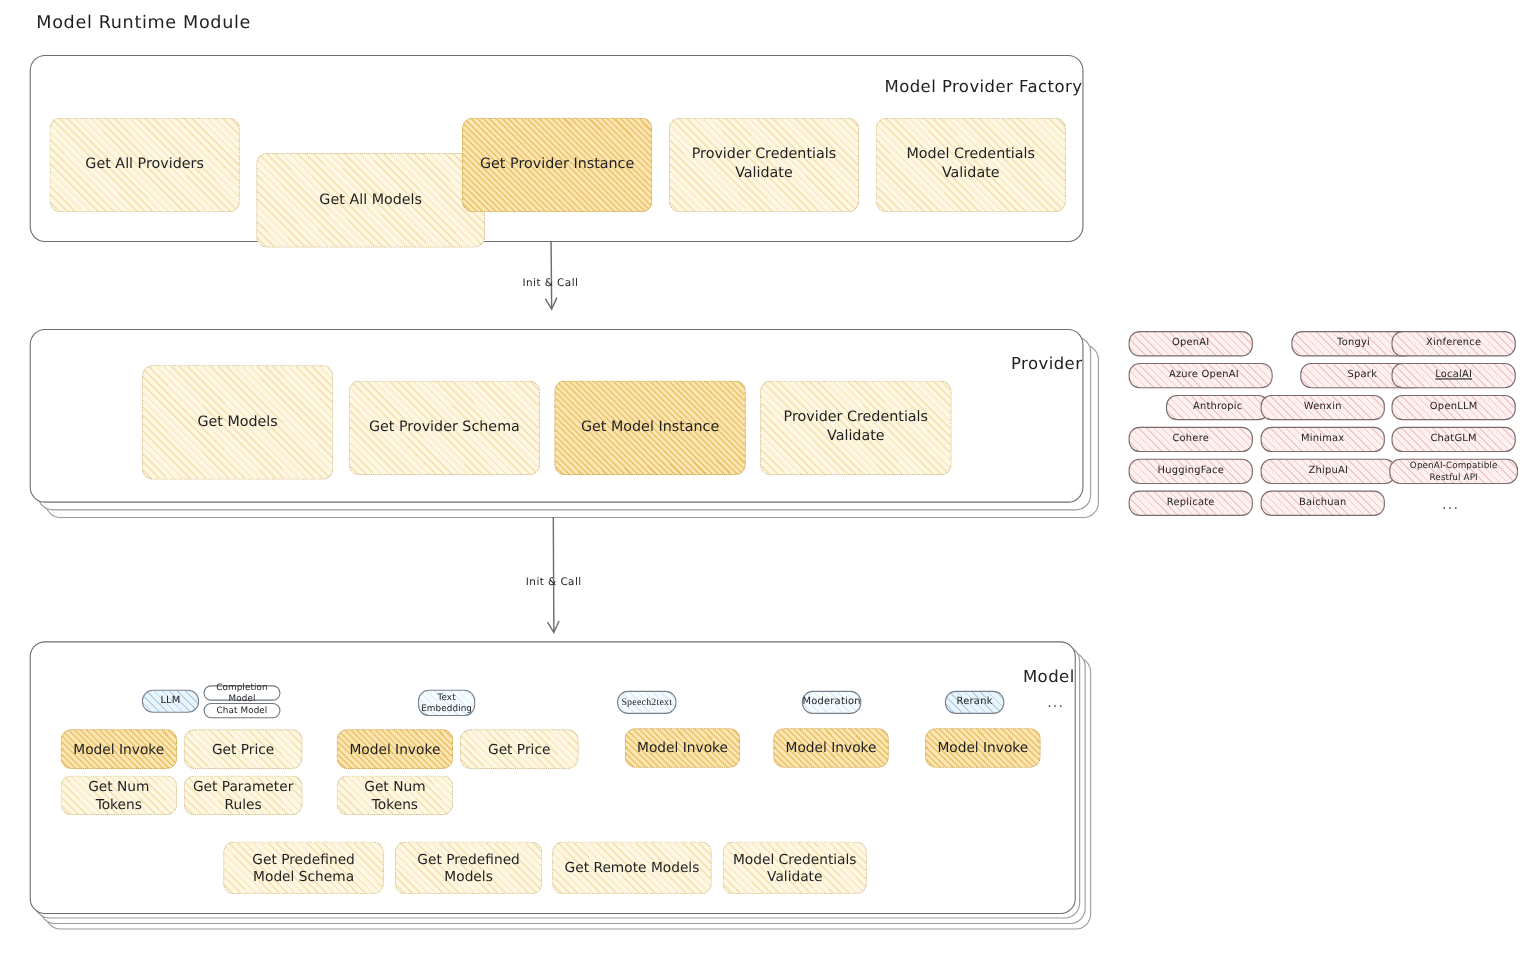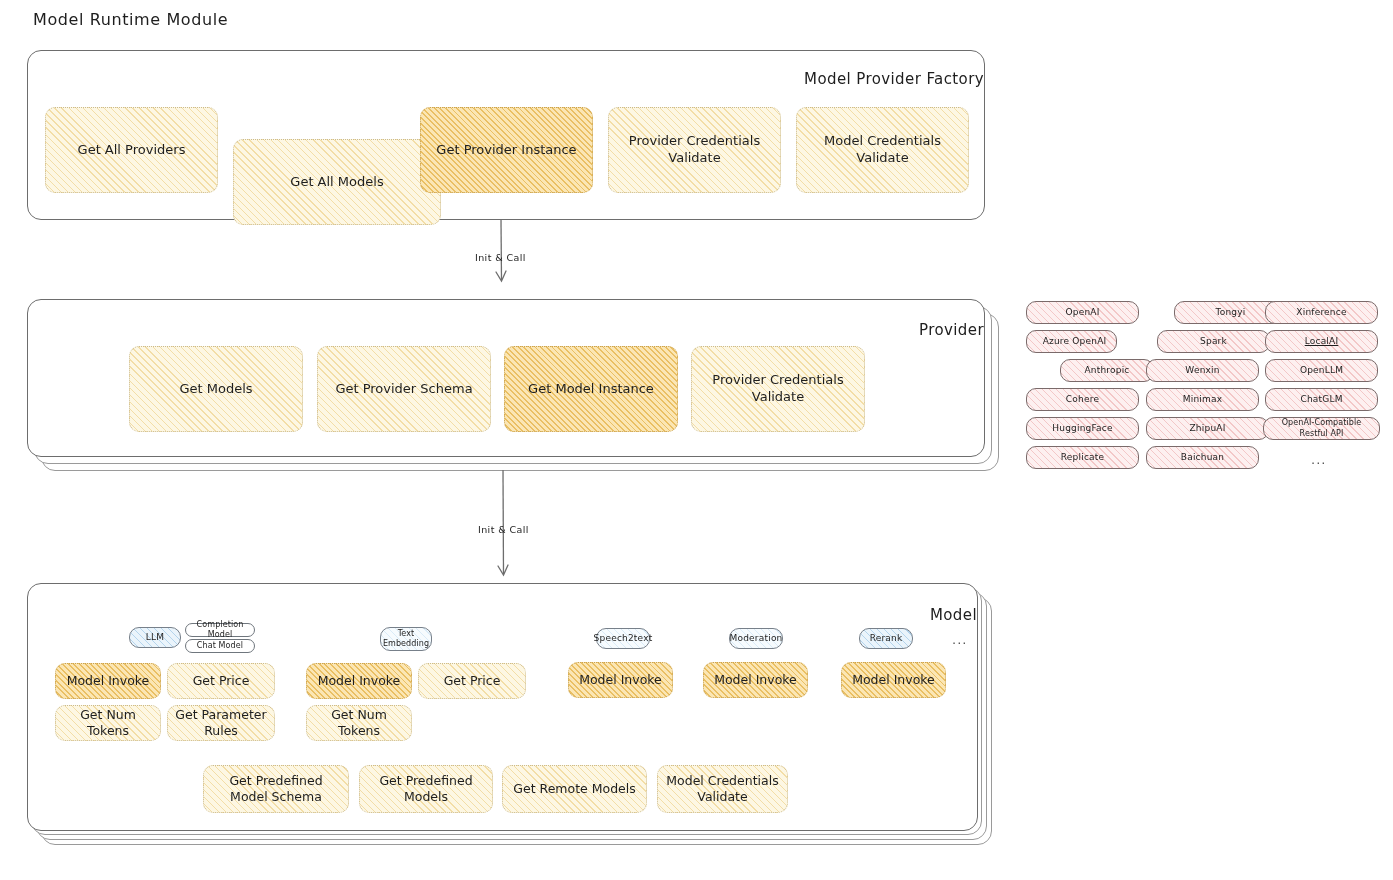--- a/index.html
+++ b/index.html
@@ -176,56 +176,56 @@
     </svg>
   </div>
   <div class="arrow-label" style="left:475px; top:252px;">Init &amp; Call</div>
 
   <div class="card-ghost" style="left:41px; top:313px; width:958px; height:158px;"></div>
   <div class="card-ghost" style="left:34px; top:306px; width:958px; height:158px;"></div>
   <div class="card" style="left:27px; top:299px; width:958px; height:158px; z-index:1;">
     <div class="card-title" style="top:21px;">Provider</div>
   </div>
 
-  <div class="hbox fill-cream t-lg" style="left:129px; top:346px; width:174px; height:86px; z-index:2;">
+  <div class="hbox fill-cream t-lg" style="left:129px; top:332px; width:174px; height:104px; z-index:2;">
     <span>Get Models</span>
   </div>
   <div class="hbox fill-cream t-lg" style="left:317px; top:346px; width:174px; height:86px; z-index:2;">
     <span>Get Provider Schema</span>
   </div>
   <div class="hbox fill-amber t-lg" style="left:504px; top:346px; width:174px; height:86px; z-index:2;">
     <span>Get Model Instance</span>
   </div>
   <div class="hbox fill-cream t-lg" style="left:691px; top:346px; width:174px; height:86px; z-index:2;">
     <span>Provider Credentials Validate</span>
   </div>
 
   <div class="hbox fill-pink t-sm" style="left:1026px; top:301px; width:113px; height:23px;">
     <span>OpenAI</span>
   </div>
-  <div class="hbox fill-pink t-sm" style="left:1026px; top:330px; width:91px; height:23px;padding-left:12px;">
+  <div class="hbox fill-pink t-sm" style="left:1026px; top:330px; width:131px; height:23px;padding-left:12px;">
     <span>Azure OpenAI</span>
   </div>
   <div class="hbox fill-pink t-sm" style="left:1060px; top:359px; width:94px; height:23px;text-align:center;">
     <span>Anthropic</span>
   </div>
   <div class="hbox fill-pink t-sm" style="left:1026px; top:388px; width:113px; height:23px;">
     <span>Cohere</span>
   </div>
   <div class="hbox fill-pink t-sm" style="left:1026px; top:417px; width:113px; height:23px;">
     <span>HuggingFace</span>
   </div>
   <div class="hbox fill-pink t-sm" style="left:1026px; top:446px; width:113px; height:23px;">
     <span>Replicate</span>
   </div>
 
   <div class="hbox fill-pink t-sm" style="left:1146px; top:301px; width:113px; height:23px;margin-left:28px;">
     <span>Tongyi</span>
   </div>
-  <div class="hbox fill-pink t-sm" style="left:1157px; top:330px; width:113px; height:23px;text-align:center;">
+  <div class="hbox fill-pink t-sm" style="left:1182px; top:330px; width:113px; height:23px;text-align:center;">
     <span>Spark</span>
   </div>
   <div class="hbox fill-pink t-sm" style="left:1146px; top:359px; width:113px; height:23px;">
     <span>Wenxin</span>
   </div>
   <div class="hbox fill-pink t-sm" style="left:1146px; top:388px; width:113px; height:23px;">
     <span>Minimax</span>
   </div>
   <div class="hbox fill-pink t-sm" style="left:1146px; top:417px; width:123px; height:23px;">
     <span>ZhipuAI</span>
@@ -295,21 +295,21 @@
   <div class="hbox fill-amber t-md" style="left:306px; top:663px; width:106px; height:36px; z-index:2;">
     <span>Model Invoke</span>
   </div>
   <div class="hbox fill-cream t-md" style="left:418px; top:663px; width:108px; height:36px; z-index:2;">
     <span>Get Price</span>
   </div>
   <div class="hbox fill-cream t-md" style="left:306px; top:705px; width:106px; height:36px; z-index:2;">
     <span>Get Num Tokens</span>
   </div>
 
-  <div class="hbox fill-blue-pale t-sm" style="left:596px; top:628px; width:54px; height:21px; z-index:2;">
+  <div class="hbox fill-blue-pale t-sm" style="left:561px; top:628px; width:54px; height:21px; z-index:2;font-family:Liberation Serif, serif;">
     <span>Speech2text</span>
   </div>
   <div class="hbox fill-amber t-md" style="left:568px; top:662px; width:105px; height:36px; z-index:2;">
     <span>Model Invoke</span>
   </div>
 
   <div class="hbox fill-blue-pale t-sm" style="left:729px; top:628px; width:54px; height:21px; z-index:2;">
     <span>Moderation</span>
   </div>
   <div class="hbox fill-amber t-md" style="left:703px; top:662px; width:105px; height:36px; z-index:2;">

